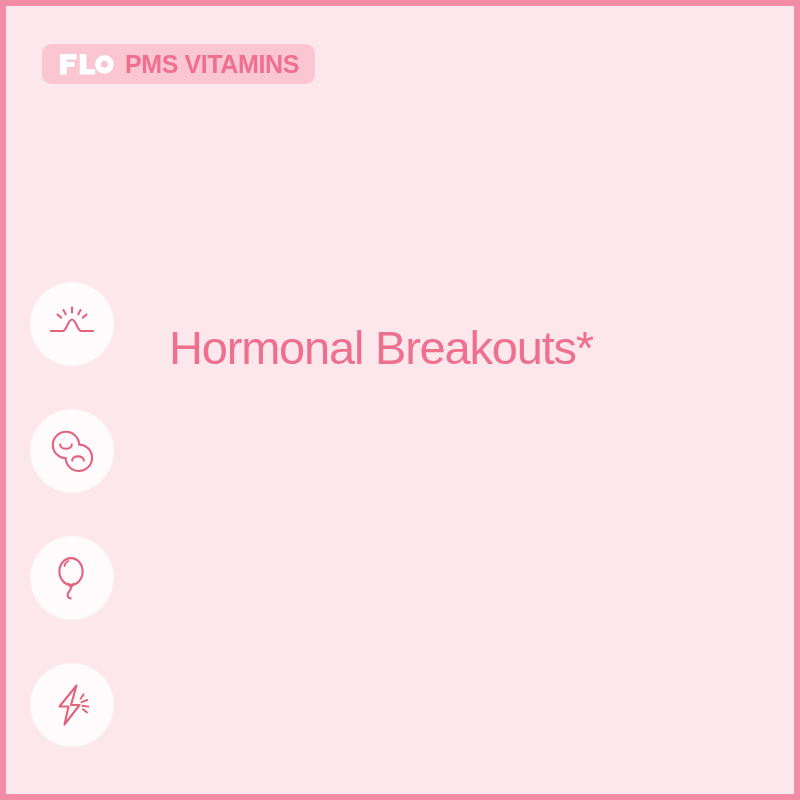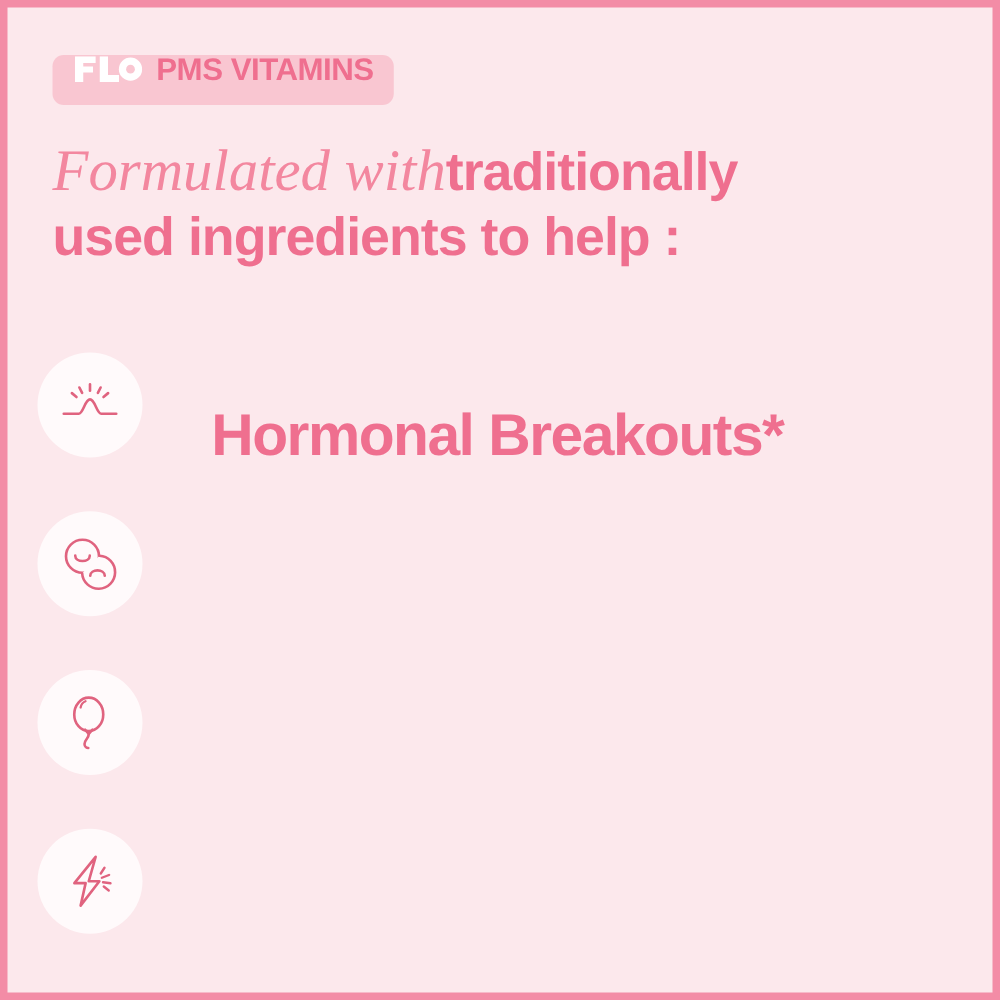--- a/index.html
+++ b/index.html
@@ -16,21 +16,21 @@
     background:#fce8ec;
     overflow:hidden;
   }
 
   
   #badge{
     position:absolute;
     left:36px;top:38px;
     height:40px;
     padding:0 16px 0 18px;
-    display:flex;align-items:flex-start;
+    display:flex;align-items:center;
     background:#f9c6d1;
     border-radius:9px;
   }
   #logo{
     display:flex;align-items:center;
     margin-right:11px;
     margin-top:1px;
   }
   #logo svg{display:block;}
   #badge-text{
@@ -83,21 +83,21 @@
     border-radius:50%;
     background:#fffafb;
     display:flex;
     align-items:center;
     justify-content:center;
   }
   .icon-circle svg{display:block;}
   .row-label{
     margin-left:55px;
     font-family:"Liberation Sans",sans-serif;
-    font-weight:bold;
+    font-weight:normal;
     font-size:47px;
     color:#ef6f8f;
     letter-spacing:-1.2px;
     white-space:nowrap;
     margin-top:48px;
   }
 </style>
 </head>
 <body>
 
@@ -111,28 +111,20 @@
 
         <path d="M19.8 0 H26.4 V15.0 H35.2 V20.6 H19.8 Z" fill="#ffffff"></path>
 
         <circle cx="44.4" cy="10.3" r="9.3" fill="#ffffff"></circle>
         <circle cx="44.4" cy="10.3" r="3.5" fill="#f9c6d1"></circle>
       </svg>
     </span>
     <span id="badge-text">PMS VITAMINS</span>
   </div>
 
-  <div id="heading">
-    <div class="h-line">
-      <span id="h-serif">Formulated with</span><span class="h-bold">traditionally</span>
-    </div>
-    <div class="h-line">
-      <span class="h-bold">used ingredients to help :</span>
-    </div>
-  </div>
 
   <div id="list">
 
     <div class="row">
       <span class="icon-circle">
         <svg width="50" height="50" viewBox="0 0 50 50" fill="none" stroke="#e0637f" stroke-width="2.1" stroke-linecap="round" aria-hidden="true">
           <path d="M4 32 H16 C19.5 32 21 20.5 25 20.5 C29 20.5 30.5 32 34 32 H46"></path>
           <path d="M25 8.5 V13.5"></path>
           <path d="M16.5 11 L18.7 15.3"></path>
           <path d="M33.5 11 L31.3 15.3"></path>

